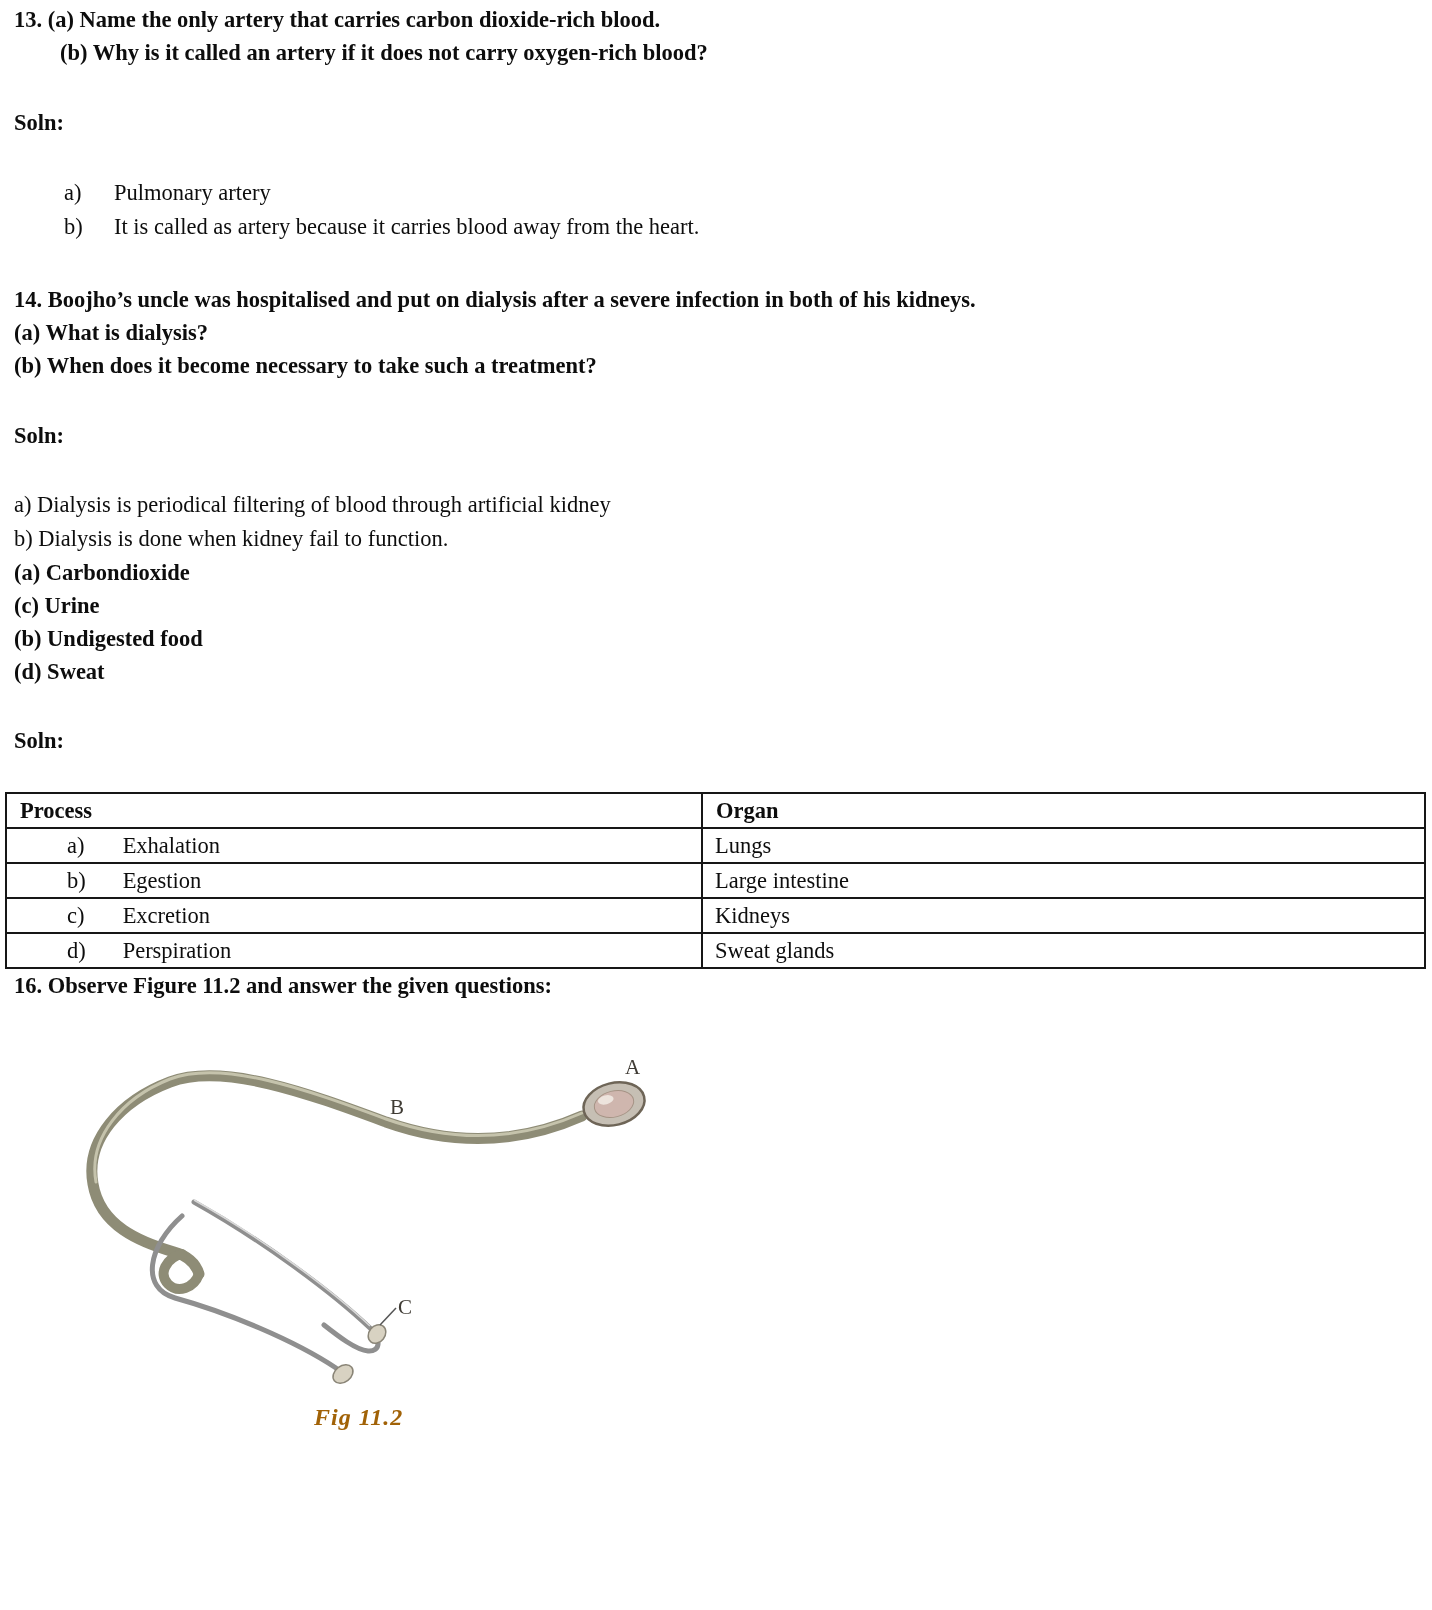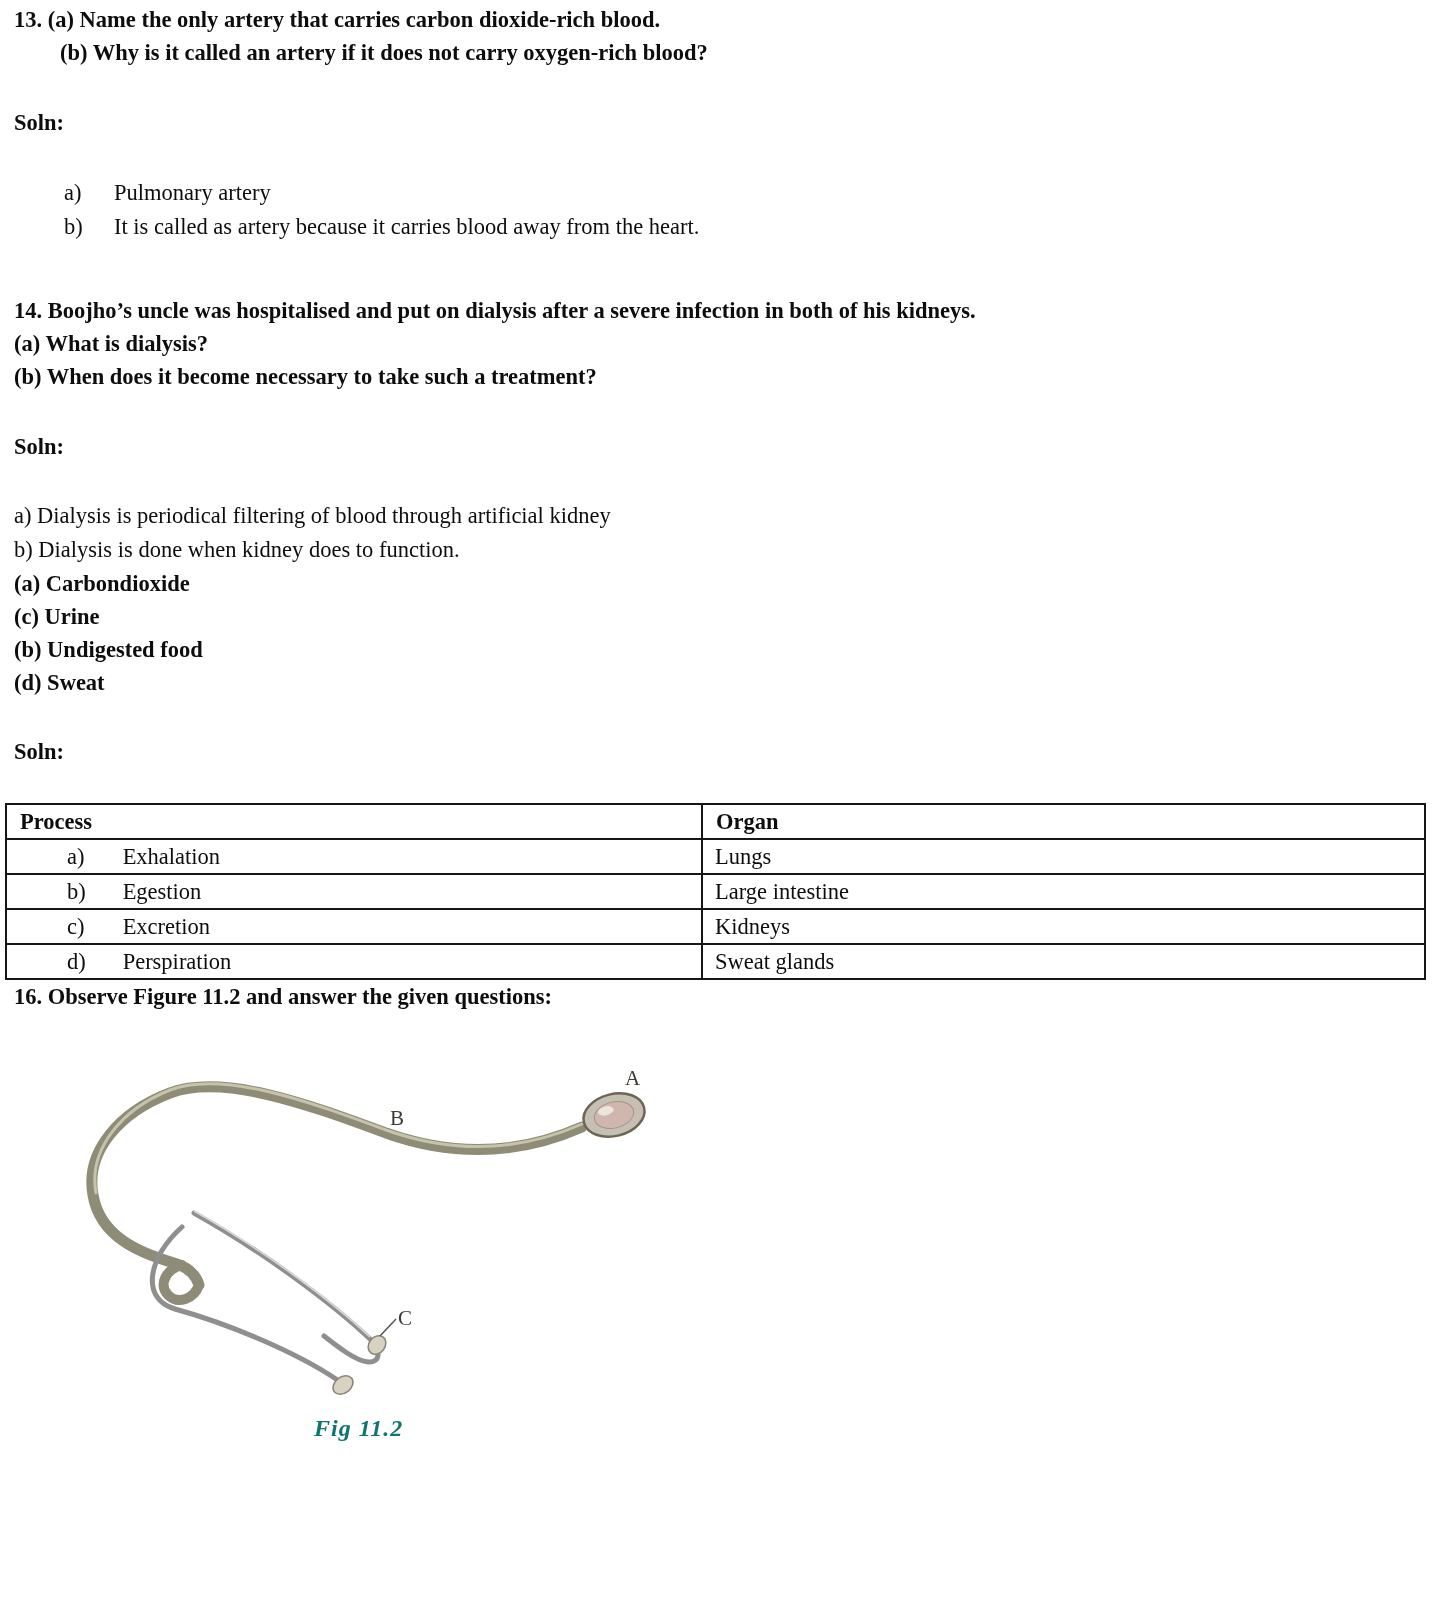--- a/index.html
+++ b/index.html
@@ -18,21 +18,21 @@
   p { margin:0; }
   .b { font-weight:700; }
   .qline { line-height:33px; }
   .indent { margin-left:46px; }
 
   .soln13 { margin-top:37px; }
   .ans13  { margin-top:37px; margin-left:50px; }
   .ansrow { line-height:34px; display:flex; }
   .marker { display:inline-block; width:50px; flex:0 0 50px; }
 
-  .q14    { margin-top:50px; }
+  .q14    { margin-top:39px; }
   .soln14 { margin-top:37px; }
   .ans14  { margin-top:36px; }
   .ans14 p { line-height:34px; }
 
   .q15    { margin-top:34px; }
   .soln15 { margin-top:36px; }
 
   table.ptable {
     margin-top:35px;
     margin-left:-9px;
@@ -63,21 +63,21 @@
     font-size:21px;
     fill:#3f3b34;
   }
   .figcaption {
     margin-top:6px;
     margin-left:286px;
     font-size:24px;
     font-weight:700;
     font-style:italic;
     letter-spacing:1px;
-    color:#0f766e;
+    color:#a16207;
   }
 </style>
 </head>
 <body>
 
 <div class="page">
 
   <section>
     <p class="b qline">13. (a) Name the only artery that carries carbon dioxide-rich blood.</p>
     <p class="b qline indent">(b) Why is it called an artery if it does not carry oxygen-rich blood?</p>
@@ -94,21 +94,21 @@
     </div>
   </section>
 
   <section>
     <p class="b qline q14">14. Boojho’s uncle was hospitalised and put on dialysis after a severe infection in both of his kidneys.</p>
     <p class="b qline">(a) What is dialysis?</p>
     <p class="b qline">(b) When does it become necessary to take such a treatment?</p>
     <p class="b qline soln14">Soln:</p>
     <div class="ans14">
       <p>a) Dialysis is periodical filtering of blood through artificial kidney</p>
-      <p>b) Dialysis is done when kidney does to function.</p>
+      <p>b) Dialysis is done when kidney fail to function.</p>
     </div>
   </section>
 
   <section>
     <p class="b qline">(a) Carbondioxide</p>
     <p class="b qline">(c) Urine</p>
     <p class="b qline">(b) Undigested food</p>
     <p class="b qline">(d) Sweat</p>
     <p class="b qline soln15">Soln:</p>
 

